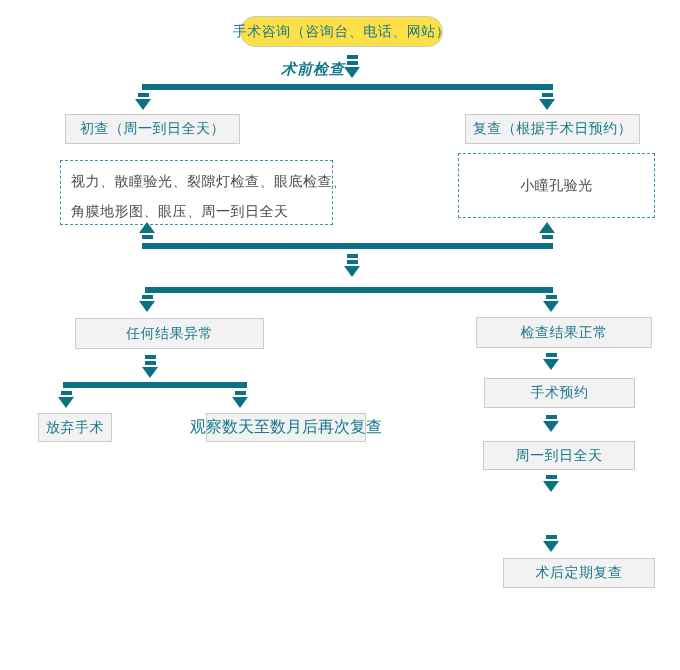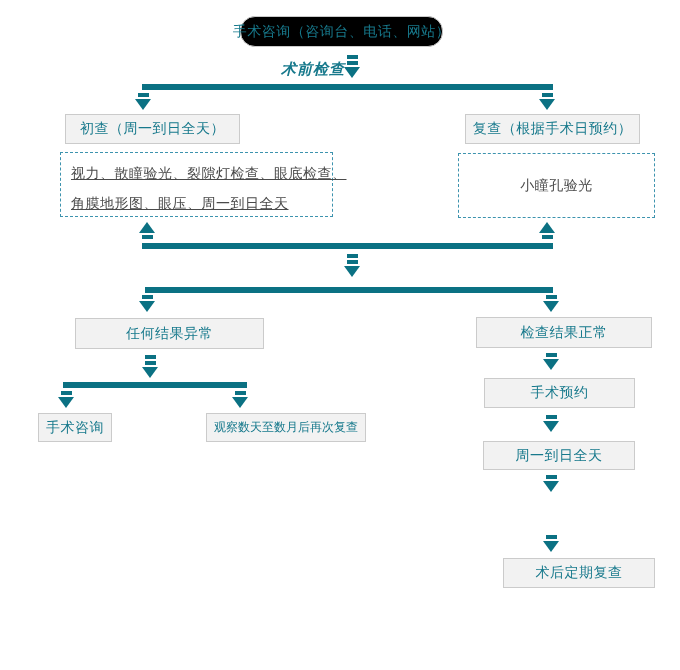--- a/index.html
+++ b/index.html
@@ -23,22 +23,22 @@
   .gbox{
     position:absolute;
     background:var(--box-bg);
     border:1px solid var(--box-border);
     color:var(--teal-text);
     font-size:14px;
     display:flex;align-items:center;justify-content:center;
     white-space:nowrap;
     letter-spacing:0.5px;
   }
-  .gbox.rounded{border-radius:15px;background:#000000;}
-  .gbox.tight{font-size:12px;letter-spacing:0;}
+  .gbox.rounded{border-radius:15px;background:#fde047;}
+  .gbox.tight{font-size:16px;letter-spacing:0;}
   
   .dbox{
     position:absolute;
     background:#ffffff;
     border:1px dashed var(--dashed-border);
     color:var(--dark-text);
     font-size:14px;
     letter-spacing:0.5px;
   }
   .dbox .line{line-height:30px;white-space:nowrap;}
@@ -96,21 +96,21 @@
     <span class="hd"></span>
   </div>
   <div class="ar down" style="left:539px;top:93px;">
     <span class="ds"></span>
     <span class="hd"></span>
   </div>
 
   <div class="gbox" style="left:65px;top:114px;width:175px;height:30px;">初查（周一到日全天）</div>
   <div class="gbox" style="left:465px;top:114px;width:175px;height:30px;">复查（根据手术日预约）</div>
 
-  <div class="dbox" style="left:60px;top:152px;width:273px;height:65px;padding:5px 2px 0 10px;text-decoration:underline;">
+  <div class="dbox" style="left:60px;top:160px;width:273px;height:65px;padding:5px 2px 0 10px;">
     <div class="line">视力、散瞳验光、裂隙灯检查、眼底检查、</div>
     <div class="line">角膜地形图、眼压、周一到日全天</div>
   </div>
   <div class="dbox center" style="left:458px;top:153px;width:197px;height:65px;">小瞳孔验光</div>
 
   <div class="ar up" style="left:139px;top:222px;">
     <span class="hd"></span>
     <span class="ds"></span>
   </div>
   <div class="ar up" style="left:539px;top:222px;">
@@ -144,21 +144,21 @@
   </div>
   <div class="bar" style="left:63px;top:382px;width:184px;"></div>
   <div class="ar down" style="left:58px;top:391px;">
     <span class="ds"></span>
     <span class="hd"></span>
   </div>
   <div class="ar down" style="left:232px;top:391px;">
     <span class="ds"></span>
     <span class="hd"></span>
   </div>
-  <div class="gbox" style="left:38px;top:413px;width:74px;height:29px;">手术咨询</div>
+  <div class="gbox" style="left:38px;top:413px;width:74px;height:29px;">放弃手术</div>
   <div class="gbox tight" style="left:206px;top:413px;width:160px;height:29px;">观察数天至数月后再次复查</div>
 
   <div class="ar down" style="left:543px;top:353px;">
     <span class="ds"></span>
     <span class="hd"></span>
   </div>
   <div class="gbox" style="left:484px;top:378px;width:151px;height:30px;">手术预约</div>
   <div class="ar down" style="left:543px;top:415px;">
     <span class="ds"></span>
     <span class="hd"></span>

